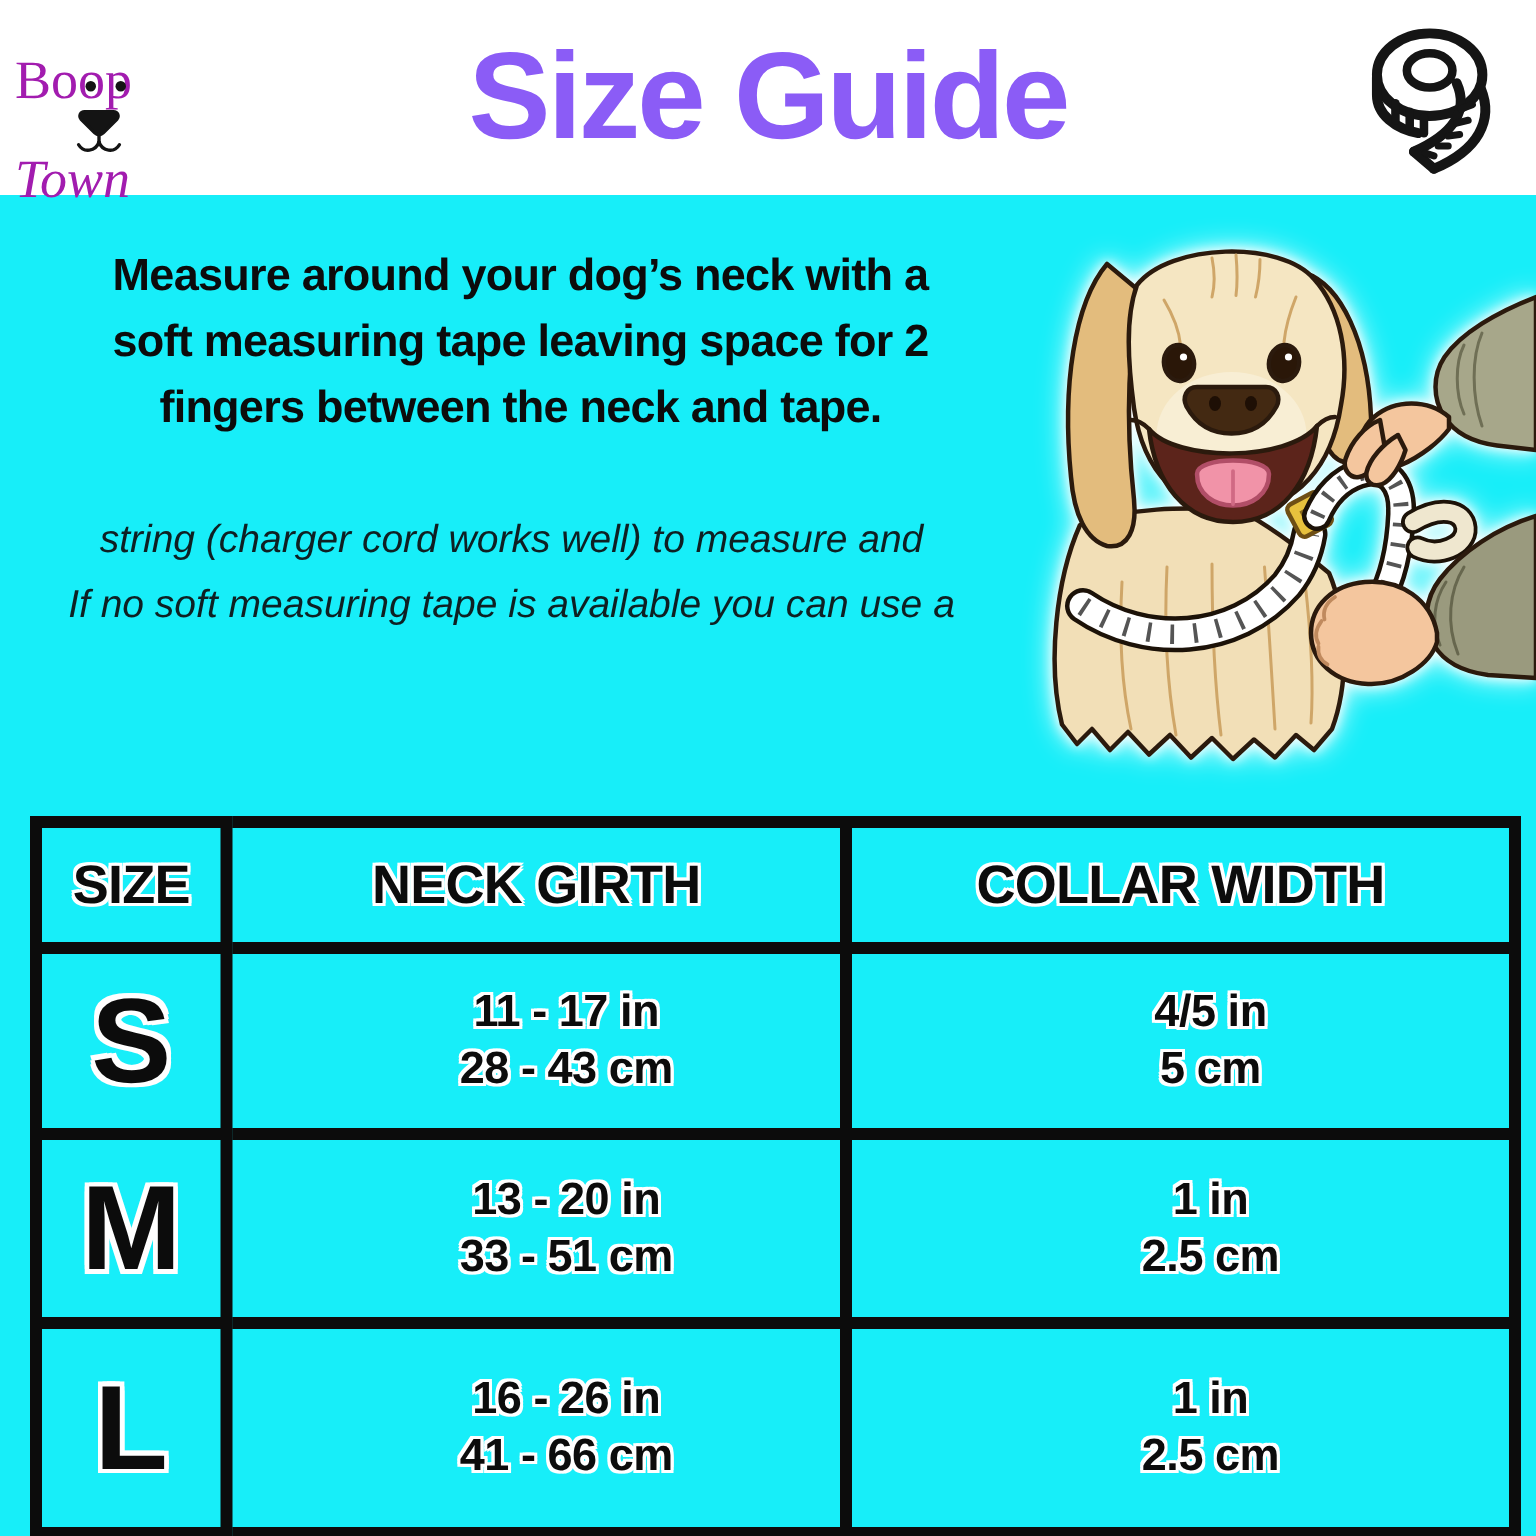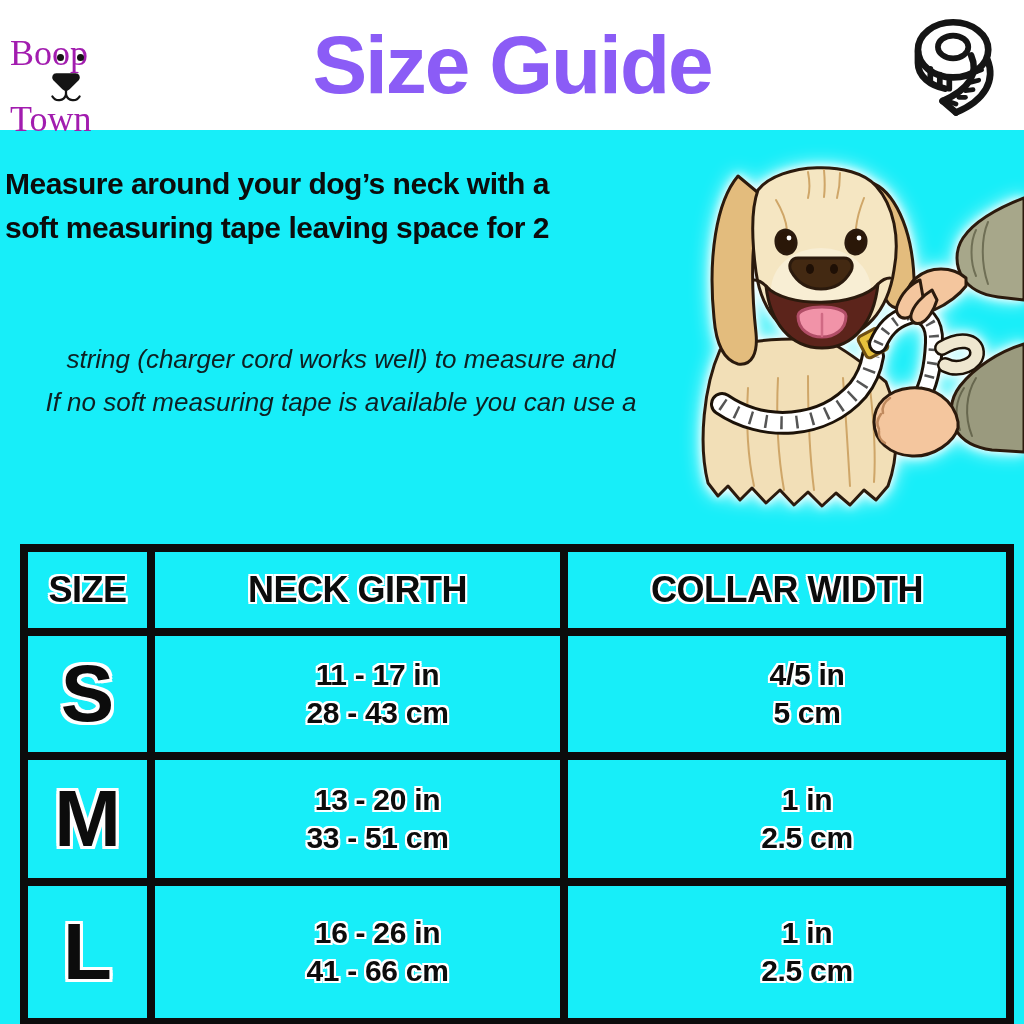--- a/index.html
+++ b/index.html
@@ -11,28 +11,28 @@
   }
   
   .header { position:absolute; top:0; left:0; width:1024px; height:130px; background:#ffffff; }
   .title {
     position:absolute; top:18px; left:0; width:100%; text-align:center;
     font-size:82px; font-weight:700; letter-spacing:-2px; color:#8b5cf6;
   }
   .logo { position:absolute; left:10px; top:16px; width:112px; height:100px; text-align:left;
           font-family:"Liberation Serif", serif; color:#a21caf;margin-top:17px; }
   .logo-line { font-size:36px; line-height:40px; font-weight:500; }
-  .logo-line2 { position:absolute; top:66px; width:100%; }
+  .logo-line2 { position:absolute; top:66px; width:100%;font-style:italic; }
   .logo-eye { position:absolute; width:7px; height:7px; border-radius:50%; background:#141414; top:21px; }
   .logo-eye.e1 { left:47px; } .logo-eye.e2 { left:67px; }
   .logo-nose { position:absolute; top:38px; left:50%; transform:translateX(-50%); width:52px; height:34px; }
   .tape-icon { position:absolute; right:12px; top:6px; width:114px; height:118px; }
   
   .bold-para {
-    position:absolute; left:5px; top:162px; width:652px; text-align:left;
+    position:absolute; left:21px; top:162px; width:652px; text-align:center;
     font-size:30px; font-weight:800; line-height:44px; letter-spacing:-0.5px; white-space:nowrap;
   }
   .italic-para {
     position:absolute; left:15px; top:338px; width:652px; text-align:center;
     font-size:26px; font-style:italic; font-weight:500; line-height:43px; color:#0e2023; white-space:nowrap;
   }
   
   .dog { position:absolute; left:658px; top:138px; width:366px; height:388px; }
   .dog svg { filter: drop-shadow(0 0 4px #ffffff) drop-shadow(0 0 9px rgba(255,255,255,.85)); }
   
@@ -96,20 +96,21 @@
         <path d="M79,86 l-8,1" stroke-width="5"></path>
         <path d="M71,94 l-7,0" stroke-width="5"></path>
         <path d="M61,101 l-6,-2" stroke-width="5"></path>
       </g>
     </svg>
   </div>
 
   <div class="bold-para">
     <div>Measure around your dog’s neck with a</div>
     <div>soft measuring tape leaving space for 2</div>
+    <div>fingers between the neck and tape.</div>
   </div>
 
   <div class="italic-para">
     <div>string (charger cord works well) to measure and</div>
     <div>If no soft measuring tape is available you can use a</div>
   </div>
 
   <div class="dog">
     <svg viewBox="0 0 366 388" width="366" height="388">
       <g stroke="#2b1a0d" stroke-width="3" stroke-linecap="round" stroke-linejoin="round">

